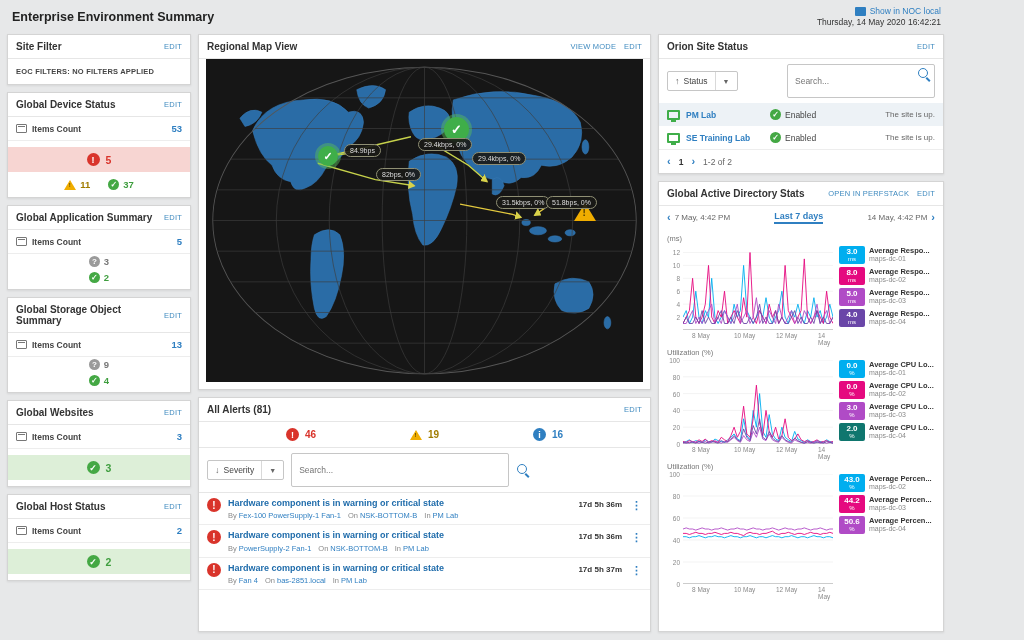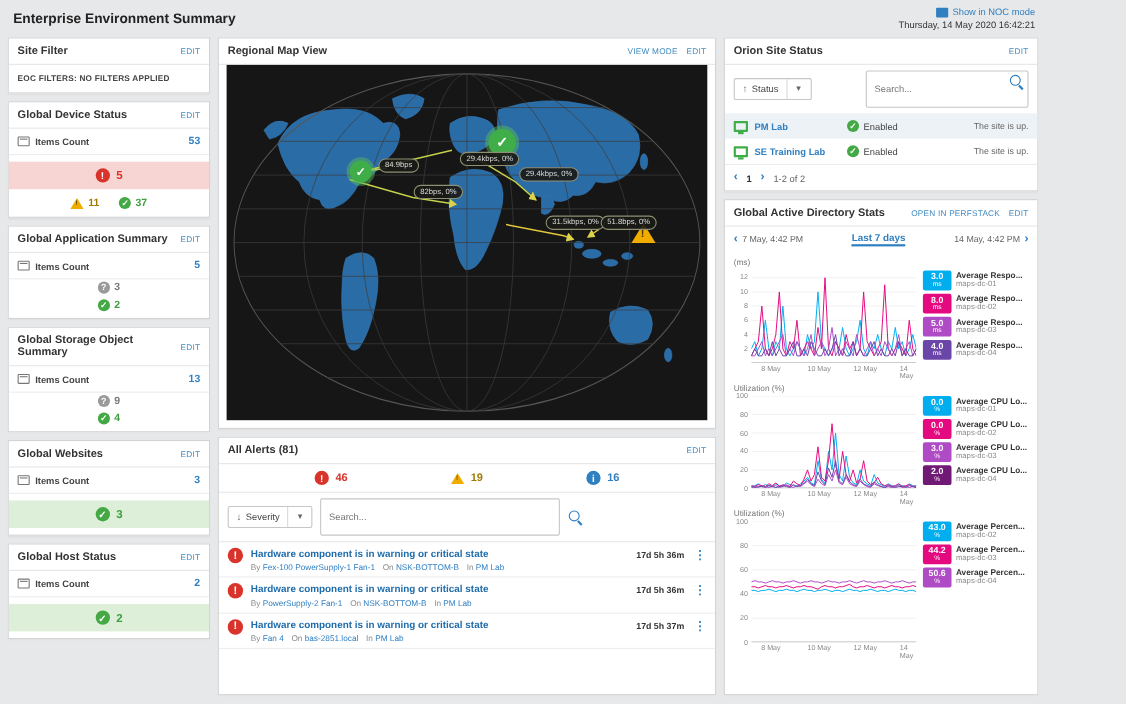--- a/index.html
+++ b/index.html
@@ -119,21 +119,21 @@
 </head>
 <body>
 
 <div class="page">
 
   <div class="topbar">
     <div class="page-title">Enterprise Environment Summary</div>
     <div class="top-right">
       <div class="noc-link">
         <span class="noc-ic"></span>
-        <span>Show in NOC mode</span>
+        <span>Show in NOC local</span>
       </div>
       <div class="datetime">Thursday, 14 May 2020 16:42:21</div>
     </div>
   </div>
 
   <div class="columns">
 
     <div class="col">
 
       <div class="card">
@@ -609,21 +609,21 @@
                     <span class="lg-badge" style="background:#b04bc6">
                       <b>3.0</b>
                       <i>%</i>
                     </span>
                     <span class="lg-txt">
                       <b>Average CPU Lo...</b>
                       <i>maps-dc-03</i>
                     </span>
                   </div>
                   <div class="lg-item">
-                    <span class="lg-badge" style="background:#701a75">
+                    <span class="lg-badge" style="background:#0f766e">
                       <b>2.0</b>
                       <i>%</i>
                     </span>
                     <span class="lg-txt">
                       <b>Average CPU Lo...</b>
                       <i>maps-dc-04</i>
                     </span>
                   </div>
                 </div>
             </div>

